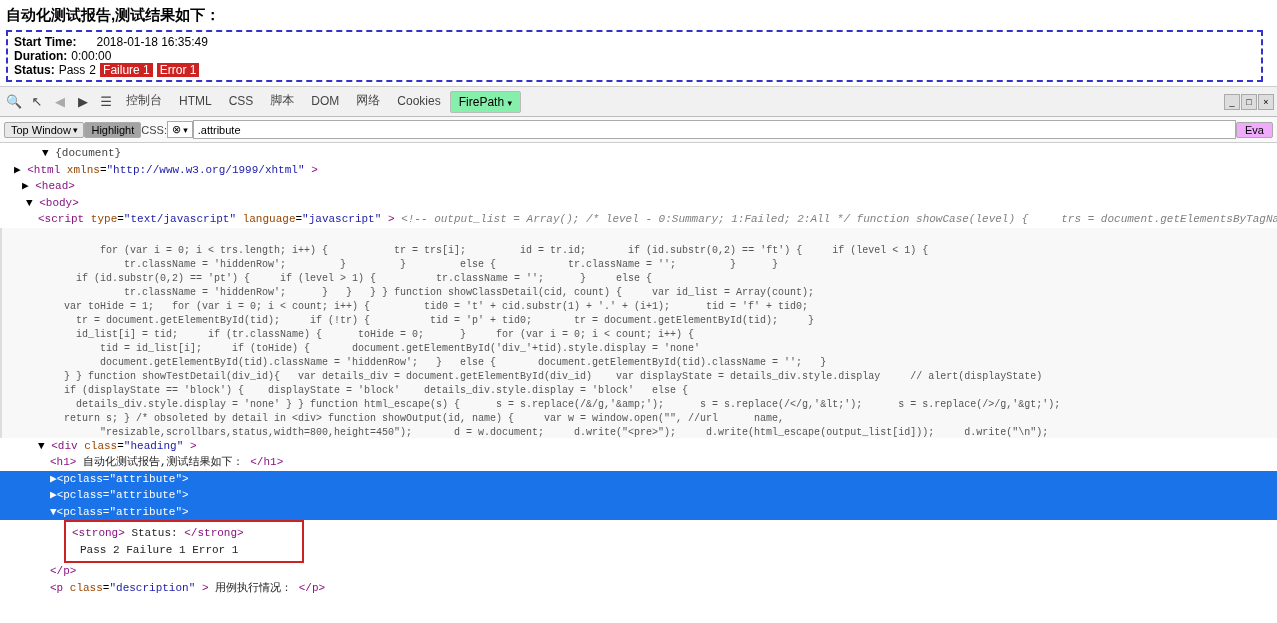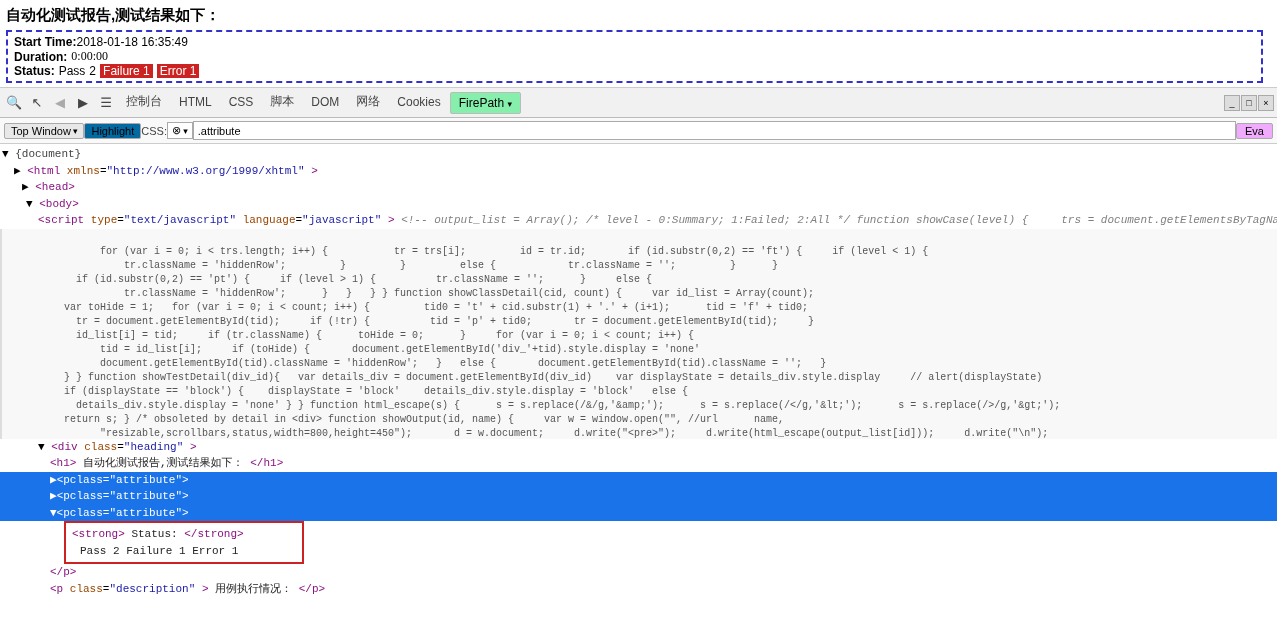--- a/index.html
+++ b/index.html
@@ -5,27 +5,27 @@
     * { margin: 0; padding: 0; box-sizing: border-box; }
     body { font-family: Arial, sans-serif; font-size: 12px; background: #fff; overflow: hidden; width: 1277px; height: 623px; }
   </style>
 </head>
 <body>
 
 <div style="padding: 6px 10px 4px 6px; background:#fff; border-bottom:1px solid #ccc;">
   <div style="font-size:15px; font-weight:bold; margin-bottom:5px; color:#000;">自动化测试报告,测试结果如下：</div>
 
   <div style="border: 2px dashed #3333cc; padding: 3px 6px; display:inline-block; width: calc(100% - 4px);">
-    <div style="display:flex; gap:0; align-items:center;">
+    <div style="display:flex; gap:20px; align-items:center;">
       <span style="font-weight:bold; font-size:12px;">Start Time:</span>
       <span style="font-size:12px;">2018-01-18 16:35:49</span>
     </div>
     <div style="display:flex; gap:4px; align-items:center;">
       <span style="font-weight:bold; font-size:12px;">Duration:</span>
-      <span style="font-size:12px;font-family:Liberation Serif, serif;">0:00:00</span>
+      <span style="font-size:12px;">0:00:00</span>
     </div>
     <div style="display:flex; gap:4px; align-items:center;">
       <span style="font-weight:bold; font-size:12px;">Status:</span>
       <span style="font-size:12px;">Pass</span>
       <span style="font-size:12px;">2</span>
       <span style="background:#cc2222; color:#fff; padding:0 3px; font-size:12px;"><span>Failure</span> <span>1</span></span>
       <span style="background:#cc2222; color:#fff; padding:0 3px; font-size:12px;"><span>Error</span> <span>1</span></span>
     </div>
   </div>
 </div>
@@ -52,38 +52,38 @@
     <button style="width:16px;height:16px;border:1px solid #aaa;background:#ddd;font-size:9px;cursor:pointer;">□</button>
     <button style="width:16px;height:16px;border:1px solid #aaa;background:#ddd;font-size:9px;cursor:pointer;">×</button>
   </div>
 </div>
 
 <div style="background:#f9f9f9; border-bottom:1px solid #ccc; display:flex; align-items:center; height:26px; padding:0 4px; gap:0;">
   <button style="padding:1px 6px;font-size:11px;background:#e8e8e8;border:1px solid #aaa;border-radius:2px;cursor:pointer;display:flex;align-items:center;gap:2px;">
     <span>Top Window</span>
     <span style="font-size:9px;">▾</span>
   </button>
-  <button style="padding:1px 6px;font-size:11px;background:#0369a1;border:1px solid #aaa;border-radius:2px;cursor:pointer;">
+  <button style="padding:1px 6px;font-size:11px;background:#a3a3a3;border:1px solid #aaa;border-radius:2px;cursor:pointer;">
     <span>Highlight</span>
   </button>
   <span style="font-size:11px;color:#444;">CSS:</span>
   <div style="border:1px solid #aaa;padding:1px 4px;font-size:11px;cursor:pointer;background:#fff;display:flex;align-items:center;gap:2px;">
     <span>⊗</span>
     <span style="font-size:9px;">▾</span>
   </div>
   <input type="text" style="border: 1px solid rgb(170, 170, 170); font-size: 11px; padding: 1px 4px; height: 19px; flex: 1 1 0%; background: rgb(255, 255, 255);" value=".attribute">
   <button style="padding:1px 8px;font-size:11px;background:#f0abfc;border:1px solid #aaa;border-radius:2px;cursor:pointer;">
     <span>Eva</span>
   </button>
 </div>
 
 <div style="background:#fff; overflow:auto; font-family:'Courier New',monospace; font-size:11px; line-height:1.5; padding:2px 0; height: calc(623px - 18px - 30px - 26px - 30px); width:100%;">
 
   
-  <div style="padding-left:2px; white-space:nowrap;">
+  <div style="padding-left:2px; white-space:nowrap;margin-left:40px;">
     <span style="cursor:pointer;">▼ </span><span style="color:#444;">{document}</span>
   </div>
 
   
   <div style="padding-left:14px; white-space:nowrap;">
     <span style="cursor:pointer;">▶ </span>
     <span style="color:#881280;">&lt;html</span>
     <span style="color:#994500;"> xmlns</span>=<span style="color:#1a1aa6;">"http://www.w3.org/1999/xhtml"</span>
     <span style="color:#881280;">&gt;</span>
   </div>

